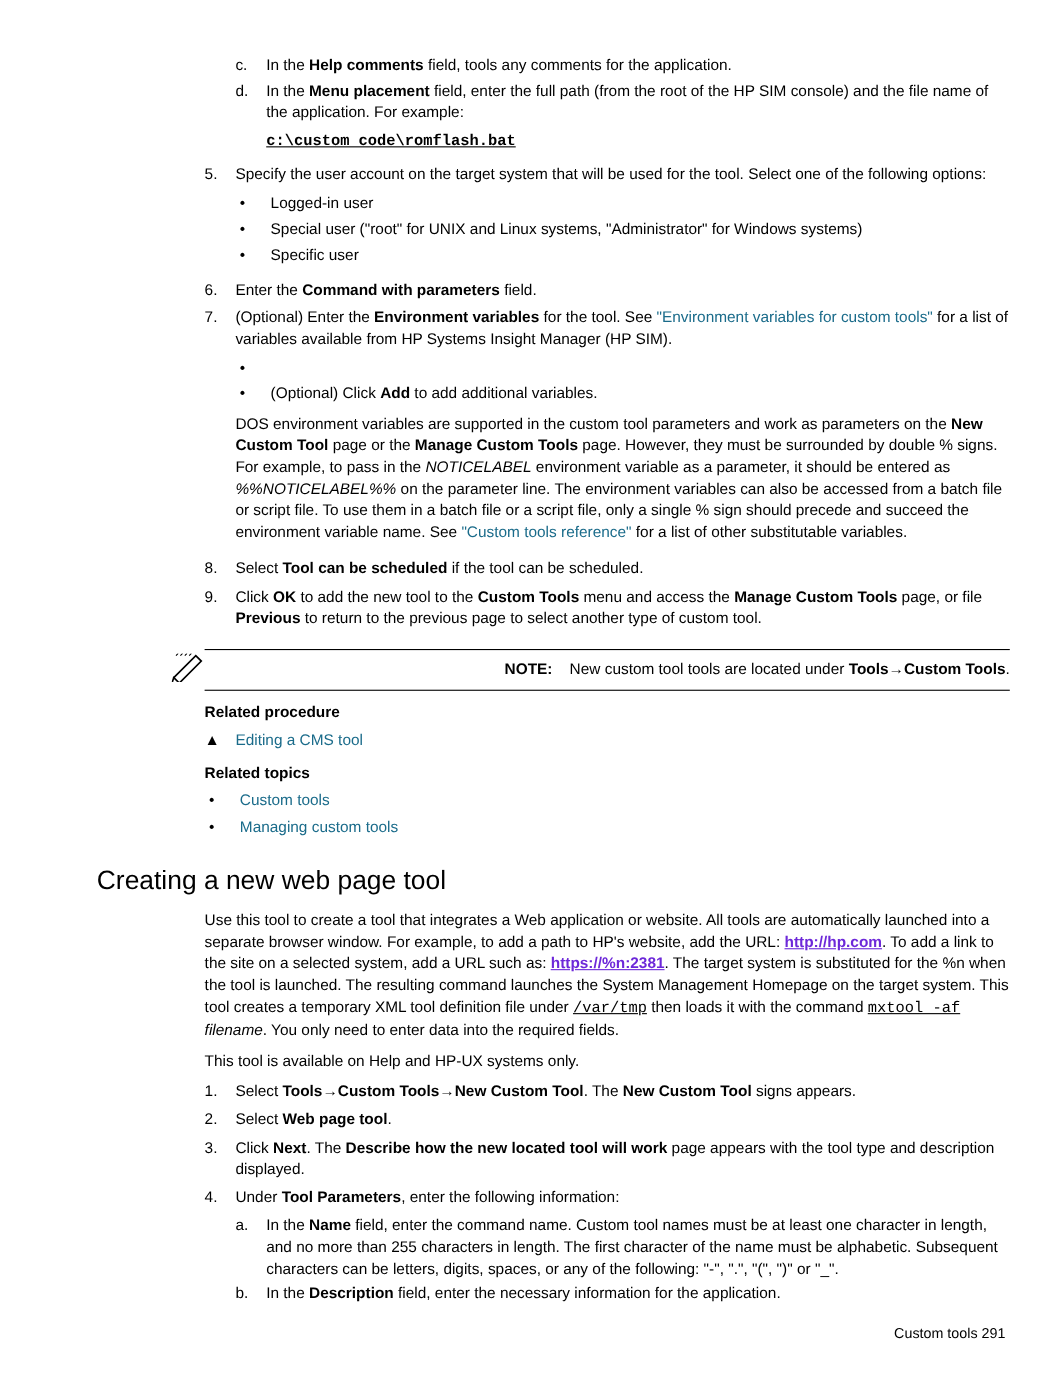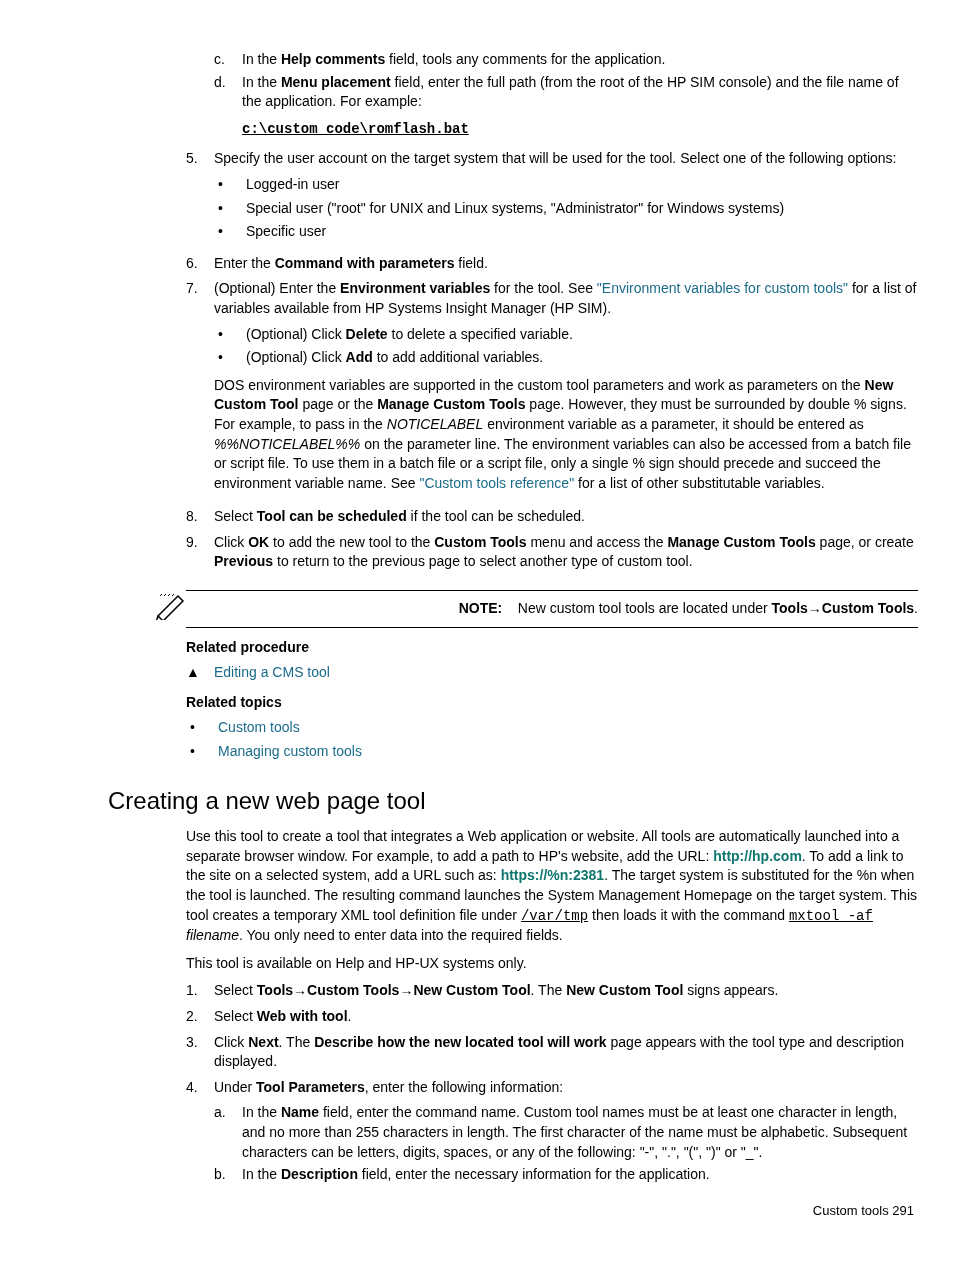--- a/index.html
+++ b/index.html
@@ -18,26 +18,26 @@
   ol.main-list > li > .body { flex: 1; }
   ol.sub-alpha { list-style: none; padding: 0; margin: 0; }
   ol.sub-alpha > li { display: flex; margin-bottom: 3px; }
   ol.sub-alpha > li > .num { min-width: 28px; }
   ol.sub-alpha > li > .body { flex: 1; }
   ul.bullets { list-style: none; padding: 0; margin: 6px 0; }
   ul.bullets > li { display: flex; margin: 4px 0; }
   ul.bullets > li > .dot { min-width: 28px; text-align: left; padding-left: 4px; }
   .mono { font-family: "Courier New", monospace; text-decoration: underline; }
   .link { color: #1a6b8a; }
-  a.ulink { color: #0f766e; font-weight: bold; text-align: center; }
+  a.ulink { color: #6d28d9; text-decoration: underline; font-weight: bold; text-align: center; }
   .related-head { font-weight: bold; margin: 10px 0 6px 0; }
   .tri-list { list-style: none; padding: 0; margin: 0; }
   .tri-list > li { display: flex; margin: 4px 0; }
   .tri-list > li > .tri { min-width: 28px; }
-  h2.section-title { font-family: Arial, sans-serif; font-weight: normal; font-size: 24px; margin: 22px 0 10px 72px; }
+  h2.section-title { font-family: Arial, sans-serif; font-weight: normal; font-size: 24px; margin: 22px 0 10px 52px; }
   .footer { text-align: right; font-size: 13px; margin-top: 14px; margin-right: 4px;}
   .para { margin: 8px 0; }
   .note-flex { display:flex; align-items:flex-start; }
   .note-flex .icon-col { width:150px; padding-left:80px; box-sizing:border-box; font-size:24px; line-height:1; padding-top:4px;}
   .note-flex .line-col { flex:1; border-top:1px solid #000; border-bottom:1px solid #000; padding:8px 0;}
   .italic { font-style: italic; }
 </style>
 </head>
 <body>
 
@@ -80,39 +80,38 @@
       <span class="num">6.</span>
       <span class="body"><span>Enter the </span><b>Command with parameters</b><span> field.</span></span>
     </li>
     <li>
       <span class="num">7.</span>
       <span class="body">
         <span>(Optional) Enter the </span><b>Environment variables</b><span> for the tool. See </span><span class="link">"Environment variables for custom tools"</span><span> for a list of variables available from HP Systems Insight Manager (HP SIM).</span>
         <ul class="bullets">
           <li>
               <span class="dot">•</span>
-              <span><span>(Optional) Click </span><b>Delete</b><span> to delete a specified variable.</span></span>
             </li>
           <li>
               <span class="dot">•</span>
               <span><span>(Optional) Click </span><b>Add</b><span> to add additional variables.</span></span>
             </li>
         </ul>
         <div class="para">
           <span>DOS environment variables are supported in the custom tool parameters and work as parameters on the </span><b>New Custom Tool</b><span> page or the </span><b>Manage Custom Tools</b><span> page. However, they must be surrounded by double % signs. For example, to pass in the </span><span class="italic">NOTICELABEL</span><span> environment variable as a parameter, it should be entered as </span><span class="italic">%%NOTICELABEL%%</span><span> on the parameter line. The environment variables can also be accessed from a batch file or script file. To use them in a batch file or a script file, only a single % sign should precede and succeed the environment variable name. See </span><span class="link">"Custom tools reference"</span><span> for a list of other substitutable variables.</span>
         </div>
       </span>
     </li>
     <li>
       <span class="num">8.</span>
       <span class="body"><span>Select </span><b>Tool can be scheduled</b><span> if the tool can be scheduled.</span></span>
     </li>
     <li>
       <span class="num">9.</span>
-      <span class="body"><span>Click </span><b>OK</b><span> to add the new tool to the </span><b>Custom Tools</b><span> menu and access the </span><b>Manage Custom Tools</b><span> page, or create </span><b>Previous</b><span> to return to the previous page to select another type of custom tool.</span></span>
+      <span class="body"><span>Click </span><b>OK</b><span> to add the new tool to the </span><b>Custom Tools</b><span> menu and access the </span><b>Manage Custom Tools</b><span> page, or file </span><b>Previous</b><span> to return to the previous page to select another type of custom tool.</span></span>
     </li>
   </ol>
 </div>
 
 <div class="note-flex" style="margin-top:18px;text-align:right;">
   <div class="icon-col">
     <svg width="30" height="26" viewBox="0 0 30 26">
         <path d="M2 22 L22 2 L27 7 L7 27 Z M2 22 L0 28 L7 27 Z" fill="none" stroke="#000" stroke-width="1.5"></path>
         <path d="M4 2 L6 0 M8 2 L10 0 M12 2 L14 0 M16 2 L18 0" stroke="#000" stroke-width="1"></path>
       </svg>
@@ -151,21 +150,21 @@
   </div>
   <div class="para">This tool is available on Help and HP-UX systems only.</div>
 
   <ol class="main-list">
     <li>
       <span class="num">1.</span>
       <span class="body"><span>Select </span><b>Tools</b><span>→</span><b>Custom Tools</b><span>→</span><b>New Custom Tool</b><span>. The </span><b>New Custom Tool</b><span> signs appears.</span></span>
     </li>
     <li>
       <span class="num">2.</span>
-      <span class="body"><span>Select </span><b>Web with tool</b><span>.</span></span>
+      <span class="body"><span>Select </span><b>Web page tool</b><span>.</span></span>
     </li>
     <li>
       <span class="num">3.</span>
       <span class="body"><span>Click </span><b>Next</b><span>. The </span><b>Describe how the new located tool will work</b><span> page appears with the tool type and description displayed.</span></span>
     </li>
     <li>
       <span class="num">4.</span>
       <span class="body">
         <span>Under </span><b>Tool Parameters</b><span>, enter the following information:</span>
         <ol class="sub-alpha" style="margin-top:6px;">

